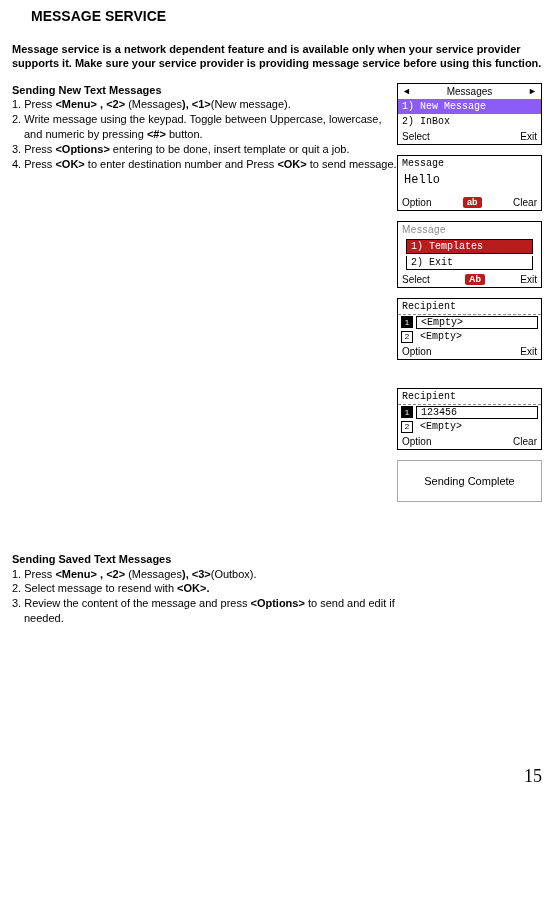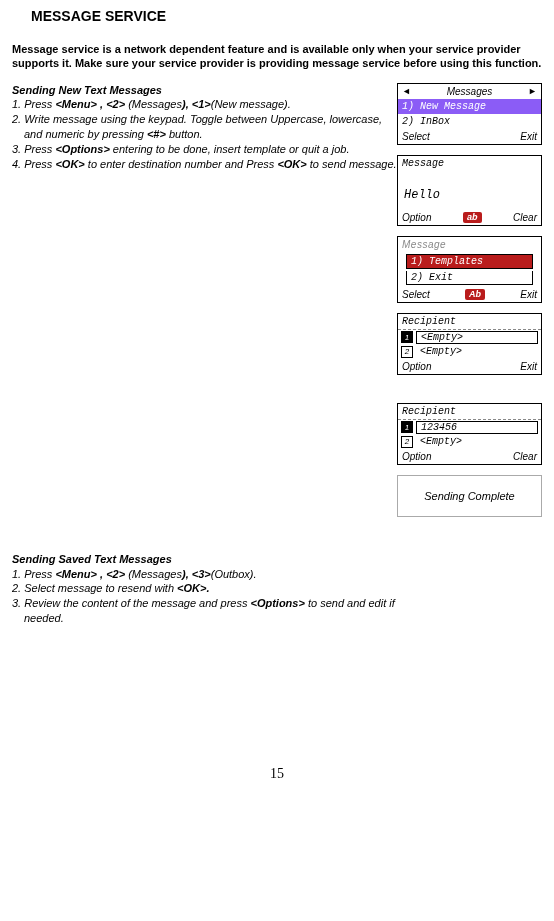--- a/index.html
+++ b/index.html
@@ -19,21 +19,20 @@
     padding-left: 19px;
   }
   .intro {
     font-weight: bold;
     margin-bottom: 12px;
     line-height: 1.3;
   }
   .content-row {
     display: flex;
     gap: 0;
-    font-style: italic;
   }
   .left-col {
     flex: 1;
     line-height: 1.35;
   }
   .right-col {
     width: 145px;
     flex: none;
   }
   .section-title {
@@ -111,21 +110,20 @@
   }
   .screen .recipient-title {
     padding: 2px 4px;
     font-family: 'Courier New', monospace;
   }
   .screen .content-area {
     min-height: 14px;
     padding: 2px 6px 8px 6px;
     font-family: 'Courier New', monospace;
     font-size: 12px;
-    margin-top: 15px;
   }
   .sending {
     text-align: center;
     padding: 14px 4px;
     font-family: Arial, sans-serif;
     font-size: 11px;
   }
   .rec-row { display: flex; align-items: center; padding: 1px 3px 1px 3px; gap: 3px; }
   .rec-num {
     border: 1px solid #000;
@@ -148,23 +146,23 @@
     border: none;
   }
   .msg-title-fuzzy {
     padding: 2px 4px;
     font-family: Arial, sans-serif;
     color: #888;
     letter-spacing: 0.5px;
   }
 
   .page-num {
-    text-align: center;
+    text-align: right;
     font-family: 'Times New Roman', serif;
-    font-size: 14px;
+    font-size: 18px;
     margin-top: 140px;
   }
 </style>
 </head>
 <body>
 
 <div class="page-title">MESSAGE SERVICE</div>
 
 <div class="intro">Message service is a network dependent feature and is available only when your service provider supports it.  Make sure your service provider is providing message service before using this function.</div>
 

